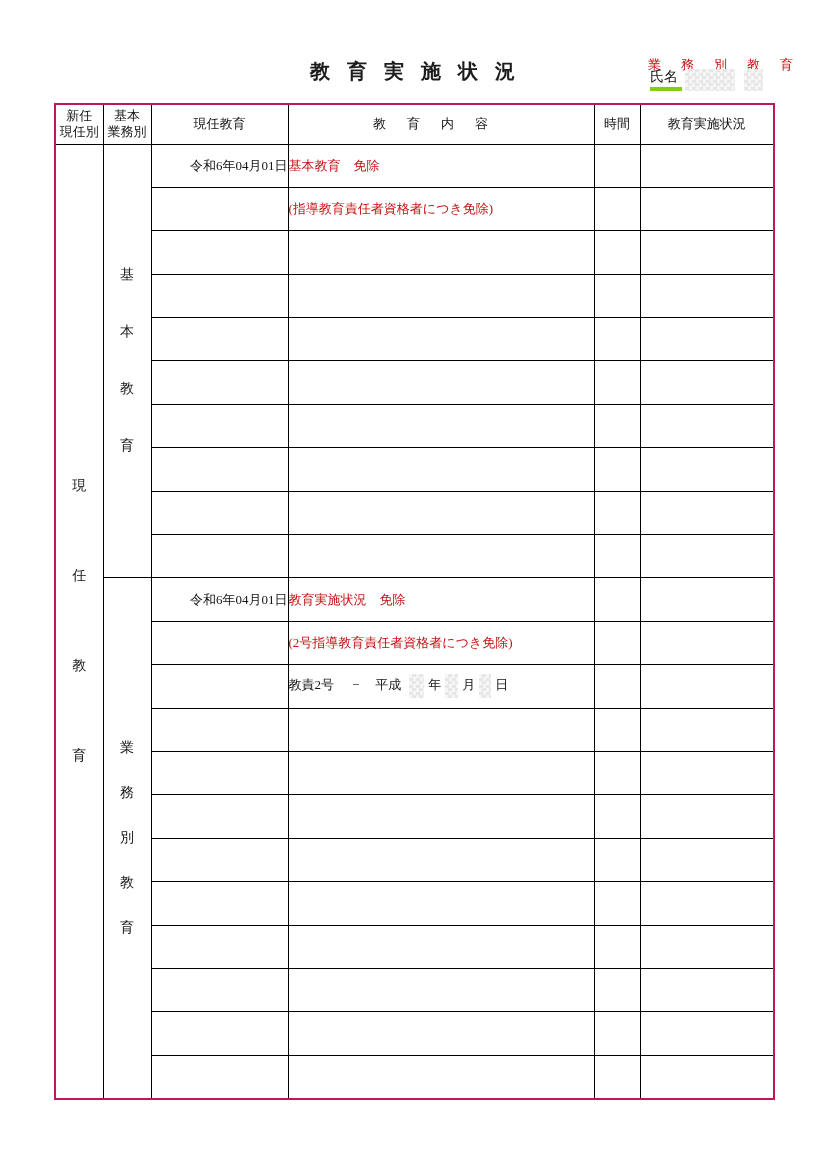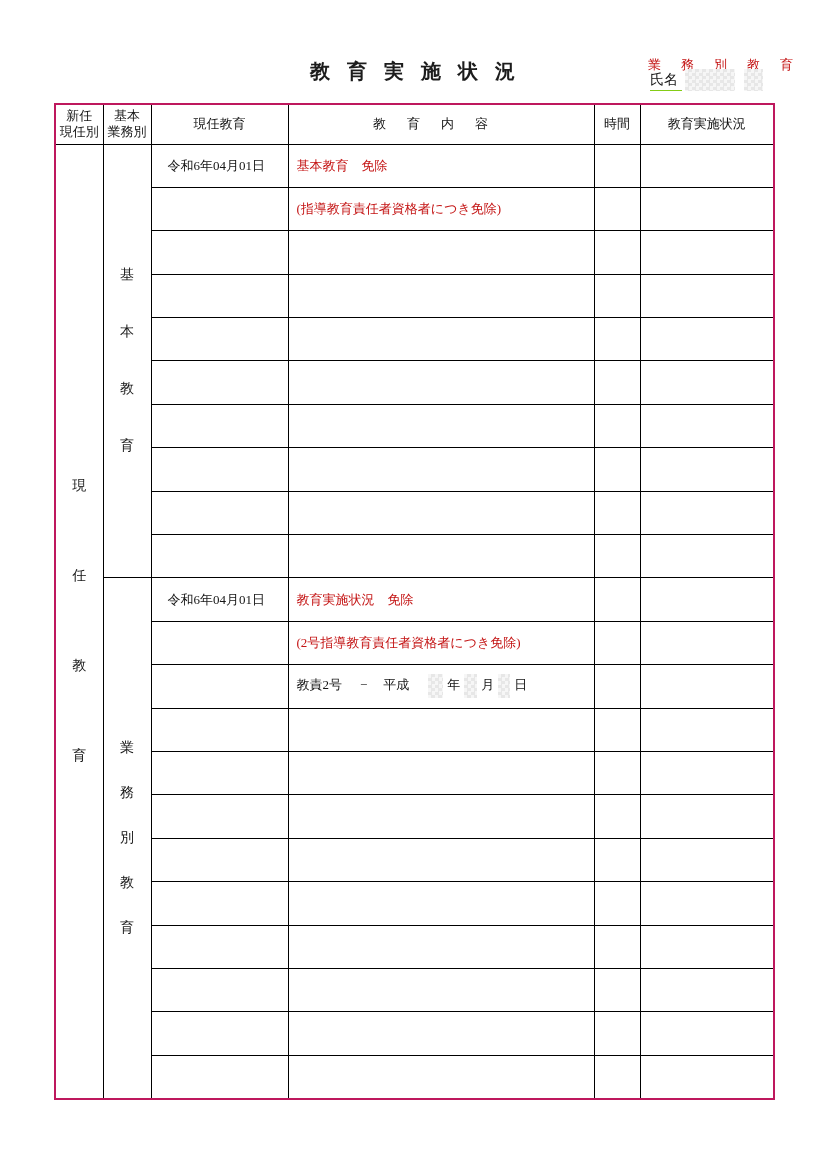--- a/index.html
+++ b/index.html
@@ -11,41 +11,41 @@
   .red{color:#c41414;}
   
   .topleft{position:absolute;left:84px;top:55px;width:138px;text-align:center;
     font-size:13px;line-height:17px;white-space:nowrap;}
   .title{position:absolute;left:310px;top:58px;white-space:nowrap;
     font-family:"Liberation Sans","DejaVu Sans",sans-serif;font-weight:700;
     font-size:20px;letter-spacing:17px;color:#1c1c1c;}
   .edutype{position:absolute;left:648px;top:56px;font-size:13px;
     letter-spacing:20px;white-space:nowrap;}
   .nameline{position:absolute;left:650px;top:68px;height:23px;display:flex;align-items:flex-end;}
-  .namelabel{font-size:14px;border-bottom:1px solid #84cc16;padding:0 4px 1px 0;}
+  .namelabel{font-size:14px;border-bottom:4px solid #84cc16;padding:0 4px 1px 0;}
   .redact{display:inline-block;
     background:repeating-conic-gradient(#e7e7e7 0% 25%,#f6f6f6 0% 50%) 0 0/7px 7px;}
   .r1{width:50px;height:22px;margin-left:3px;}
   .r2{width:19px;height:22px;margin-left:9px;}
   
   table.grid{position:absolute;left:54px;top:103px;width:719px;
     border-collapse:collapse;table-layout:fixed;border:2px solid #be185d;}
   .grid th,.grid td{border:1px solid #000;padding:0;overflow:hidden;}
   .grid thead tr{height:40px;}
   .grid tbody tr{height:43.4px;}
   .grid th{font-weight:400;font-size:13px;text-align:center;vertical-align:middle;
     white-space:pre-line;line-height:16px;}
   th.sp{letter-spacing:21px;white-space:nowrap;}
-  td.date{font-size:13px;text-align:left;vertical-align:middle;padding-left:16px;white-space:nowrap;}
-  td.content{font-size:13px;text-align:left;vertical-align:middle;padding-left:8px;white-space:nowrap;}
+  td.date{font-size:13px;text-align:right;vertical-align:middle;padding-left:9px;white-space:nowrap;}
+  td.content{font-size:13px;text-align:left;vertical-align:middle;white-space:nowrap;}
   td.vert{text-align:center;vertical-align:middle;font-size:14px;}
   .vchars{display:flex;flex-direction:column;align-items:center;line-height:1;
     gap:var(--gap,40px);}
   .dash{display:inline-block;margin:0 16px 0 18px;}
-  .era{margin-right:15px;text-align:right;}
+  .era{margin-right:4px;text-align:right;}
   .rd{width:15px;height:24px;margin:0 4px;vertical-align:middle;}
   .rd-m{width:13px;}
   .rd-d{width:12px;}
 </style>
 </head>
 <body>
 
 <div class="page">
 
 

